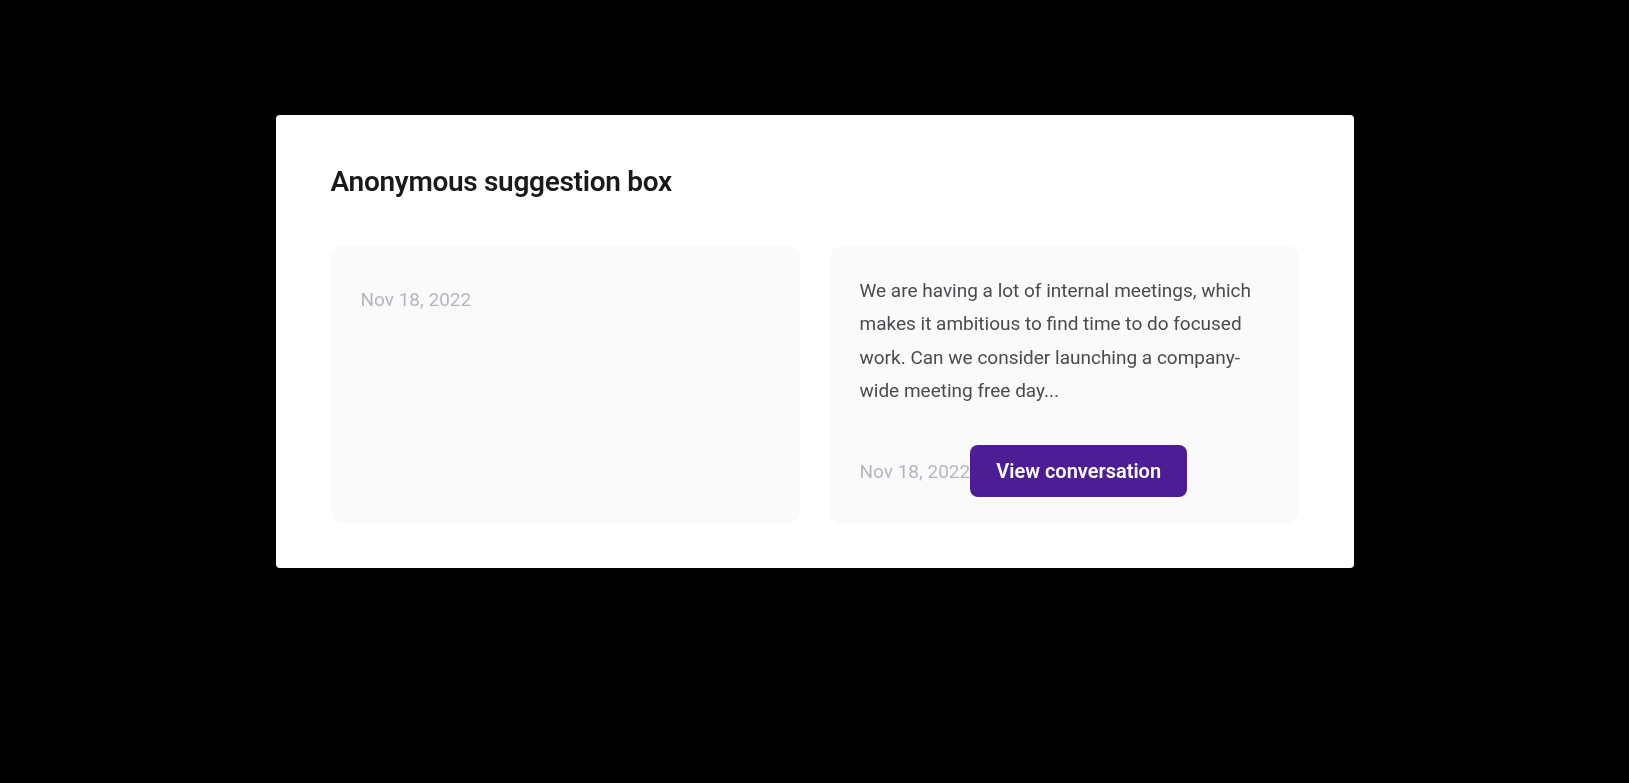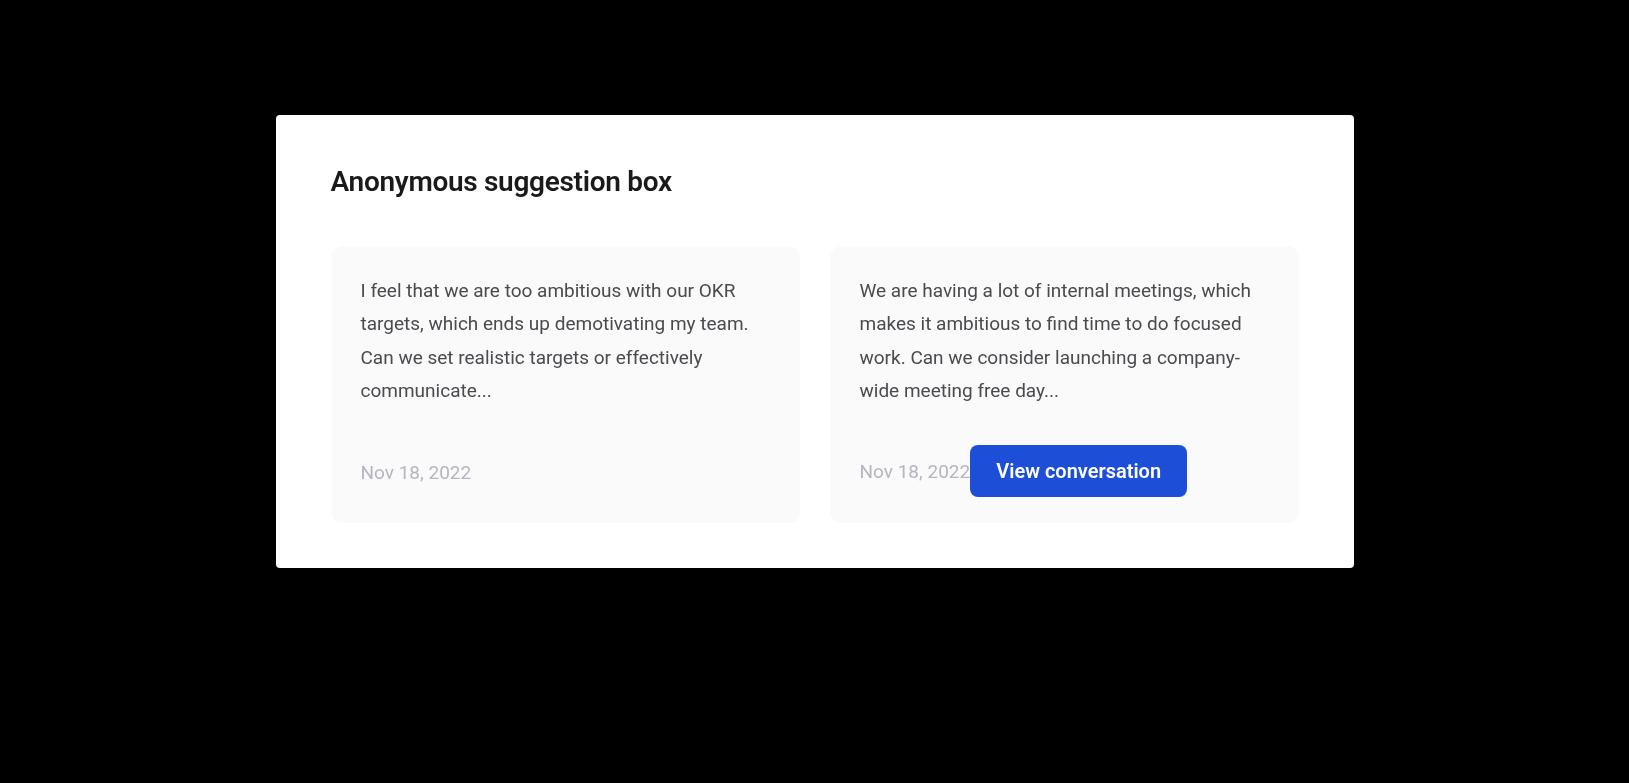--- a/index.html
+++ b/index.html
@@ -64,41 +64,40 @@
       min-height: 50px;
     }
     
     .suggestion-date {
       font-size: 19px;
       color: #b5b5c0;
       font-weight: 400;
     }
     
     .view-conversation-btn {
-      background-color: #1d4ed8;
+      background-color: #4c1d95;
       color: #ffffff;
       border: none;
       border-radius: 8px;
       padding: 14px 26px;
       font-size: 20px;
       font-weight: 600;
       cursor: pointer;
       font-family: inherit;
     }
   </style>
 </head>
 <body>
 
 <div class="panel">
   <h2 class="panel-title">Anonymous suggestion box</h2>
 
   <div class="cards-container">
 
     <div class="suggestion-card">
-      <p class="suggestion-text">I feel that we are too ambitious with our OKR targets, which ends up demotivating my team. Can we set realistic targets or effectively communicate...</p>
       <div class="card-footer">
         <span class="suggestion-date">Nov 18, 2022</span>
       </div>
     </div>
 
     <div class="suggestion-card">
       <p class="suggestion-text">We are having a lot of internal meetings, which makes it ambitious to find time to do focused work. Can we consider launching a company-wide meeting free day...</p>
       <div class="card-footer">
         <span class="suggestion-date">Nov 18, 2022</span>
         <button class="view-conversation-btn">View conversation</button>

